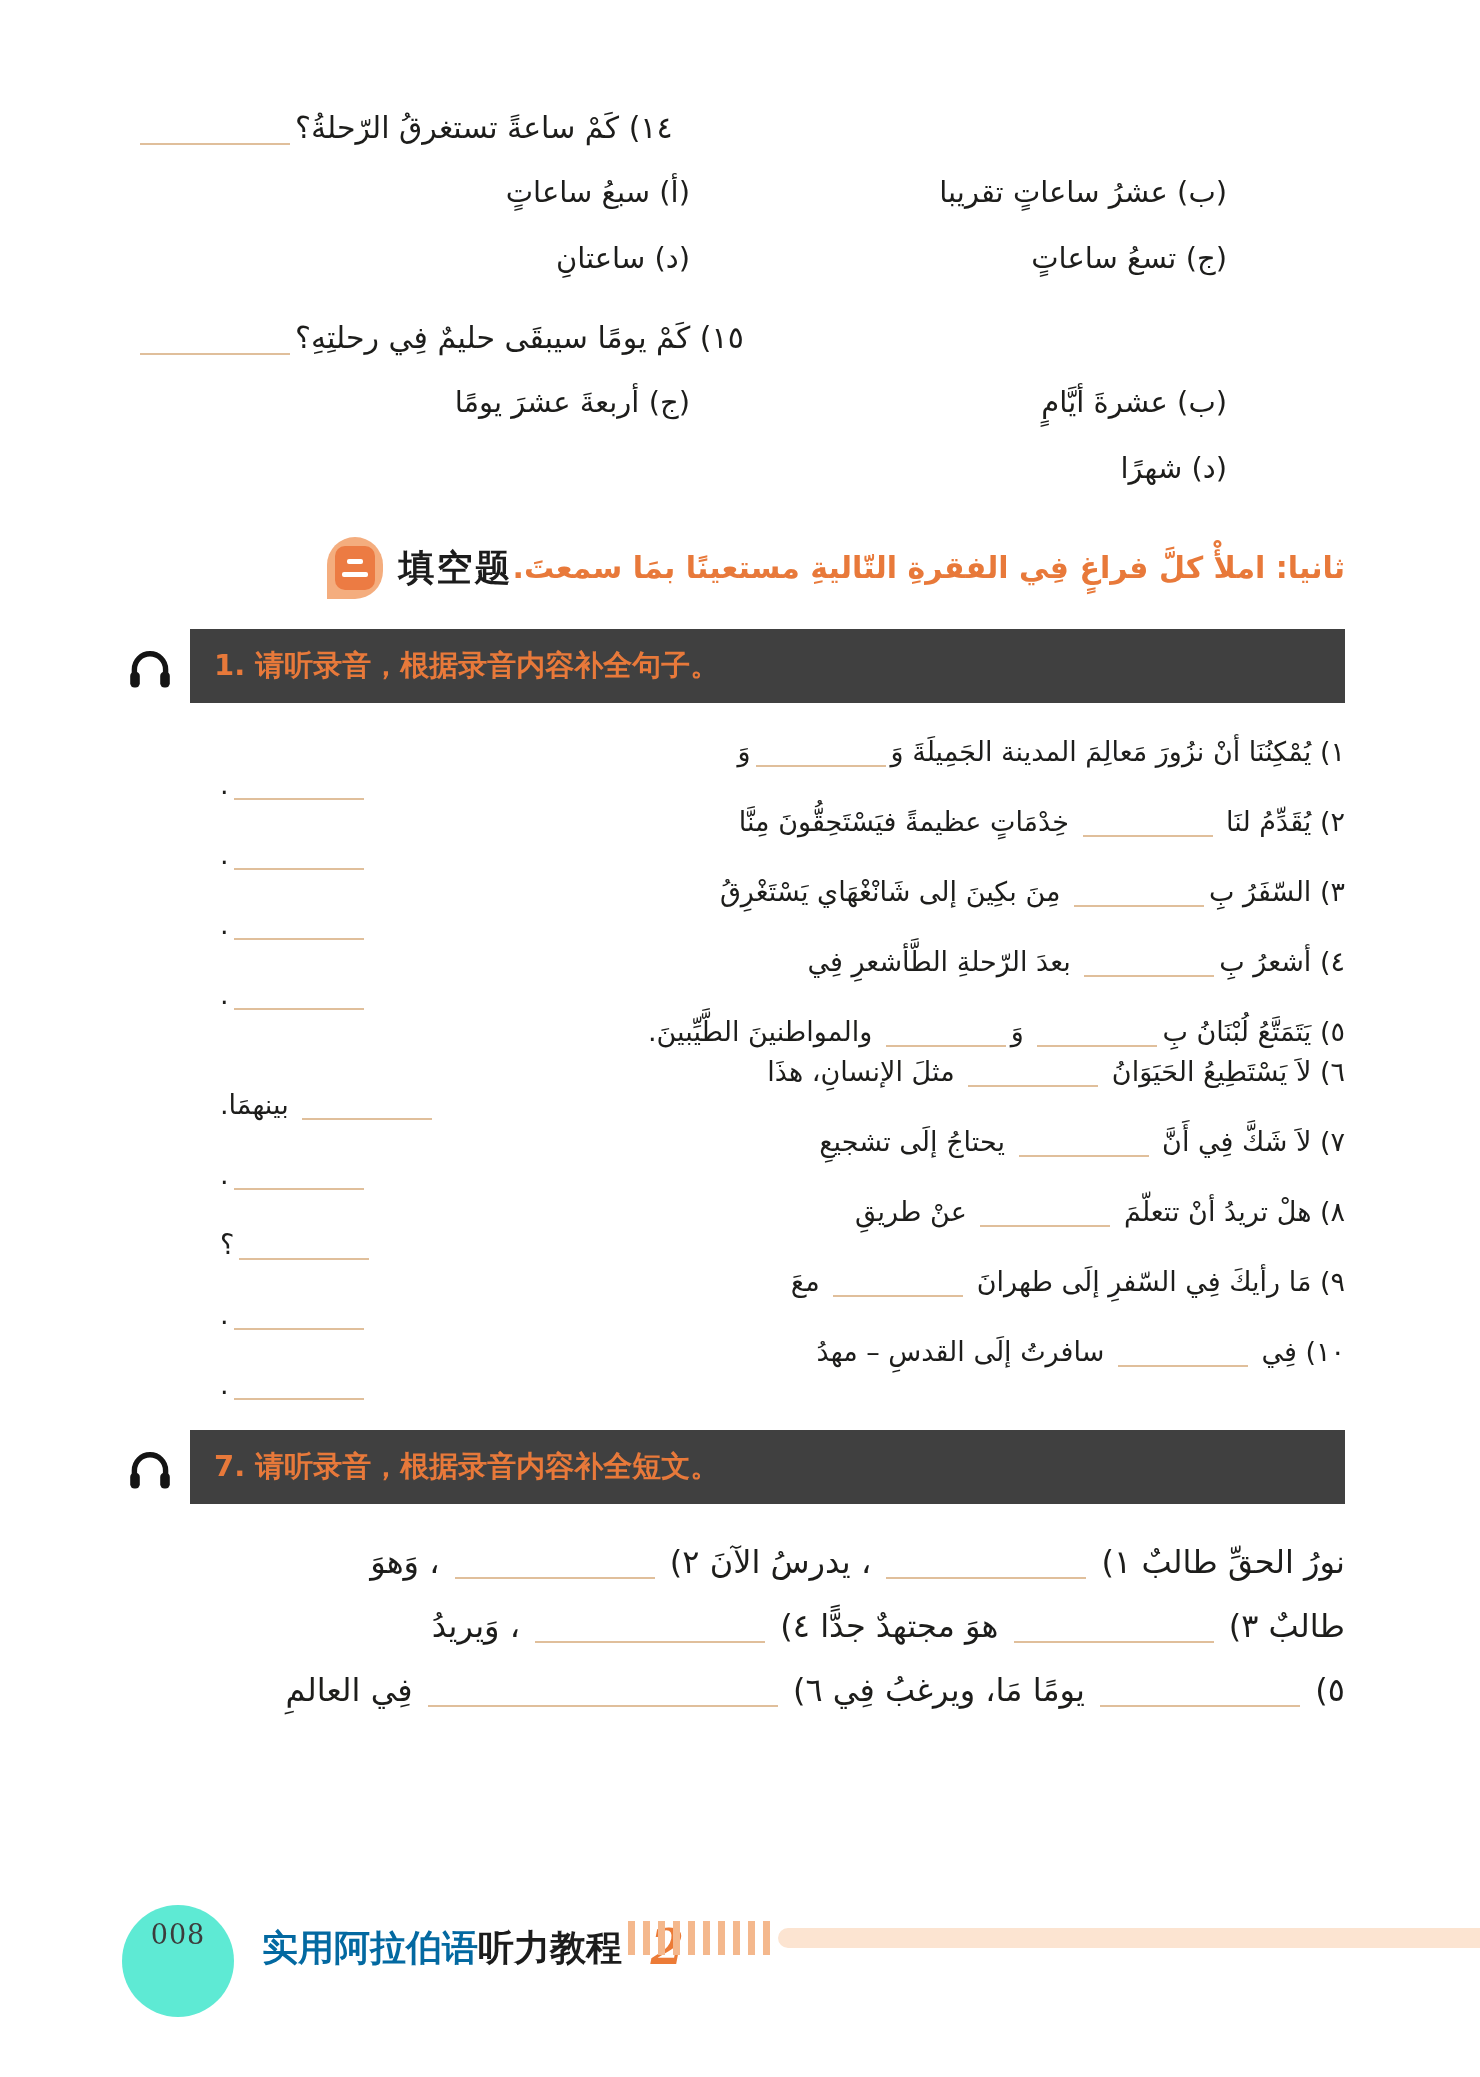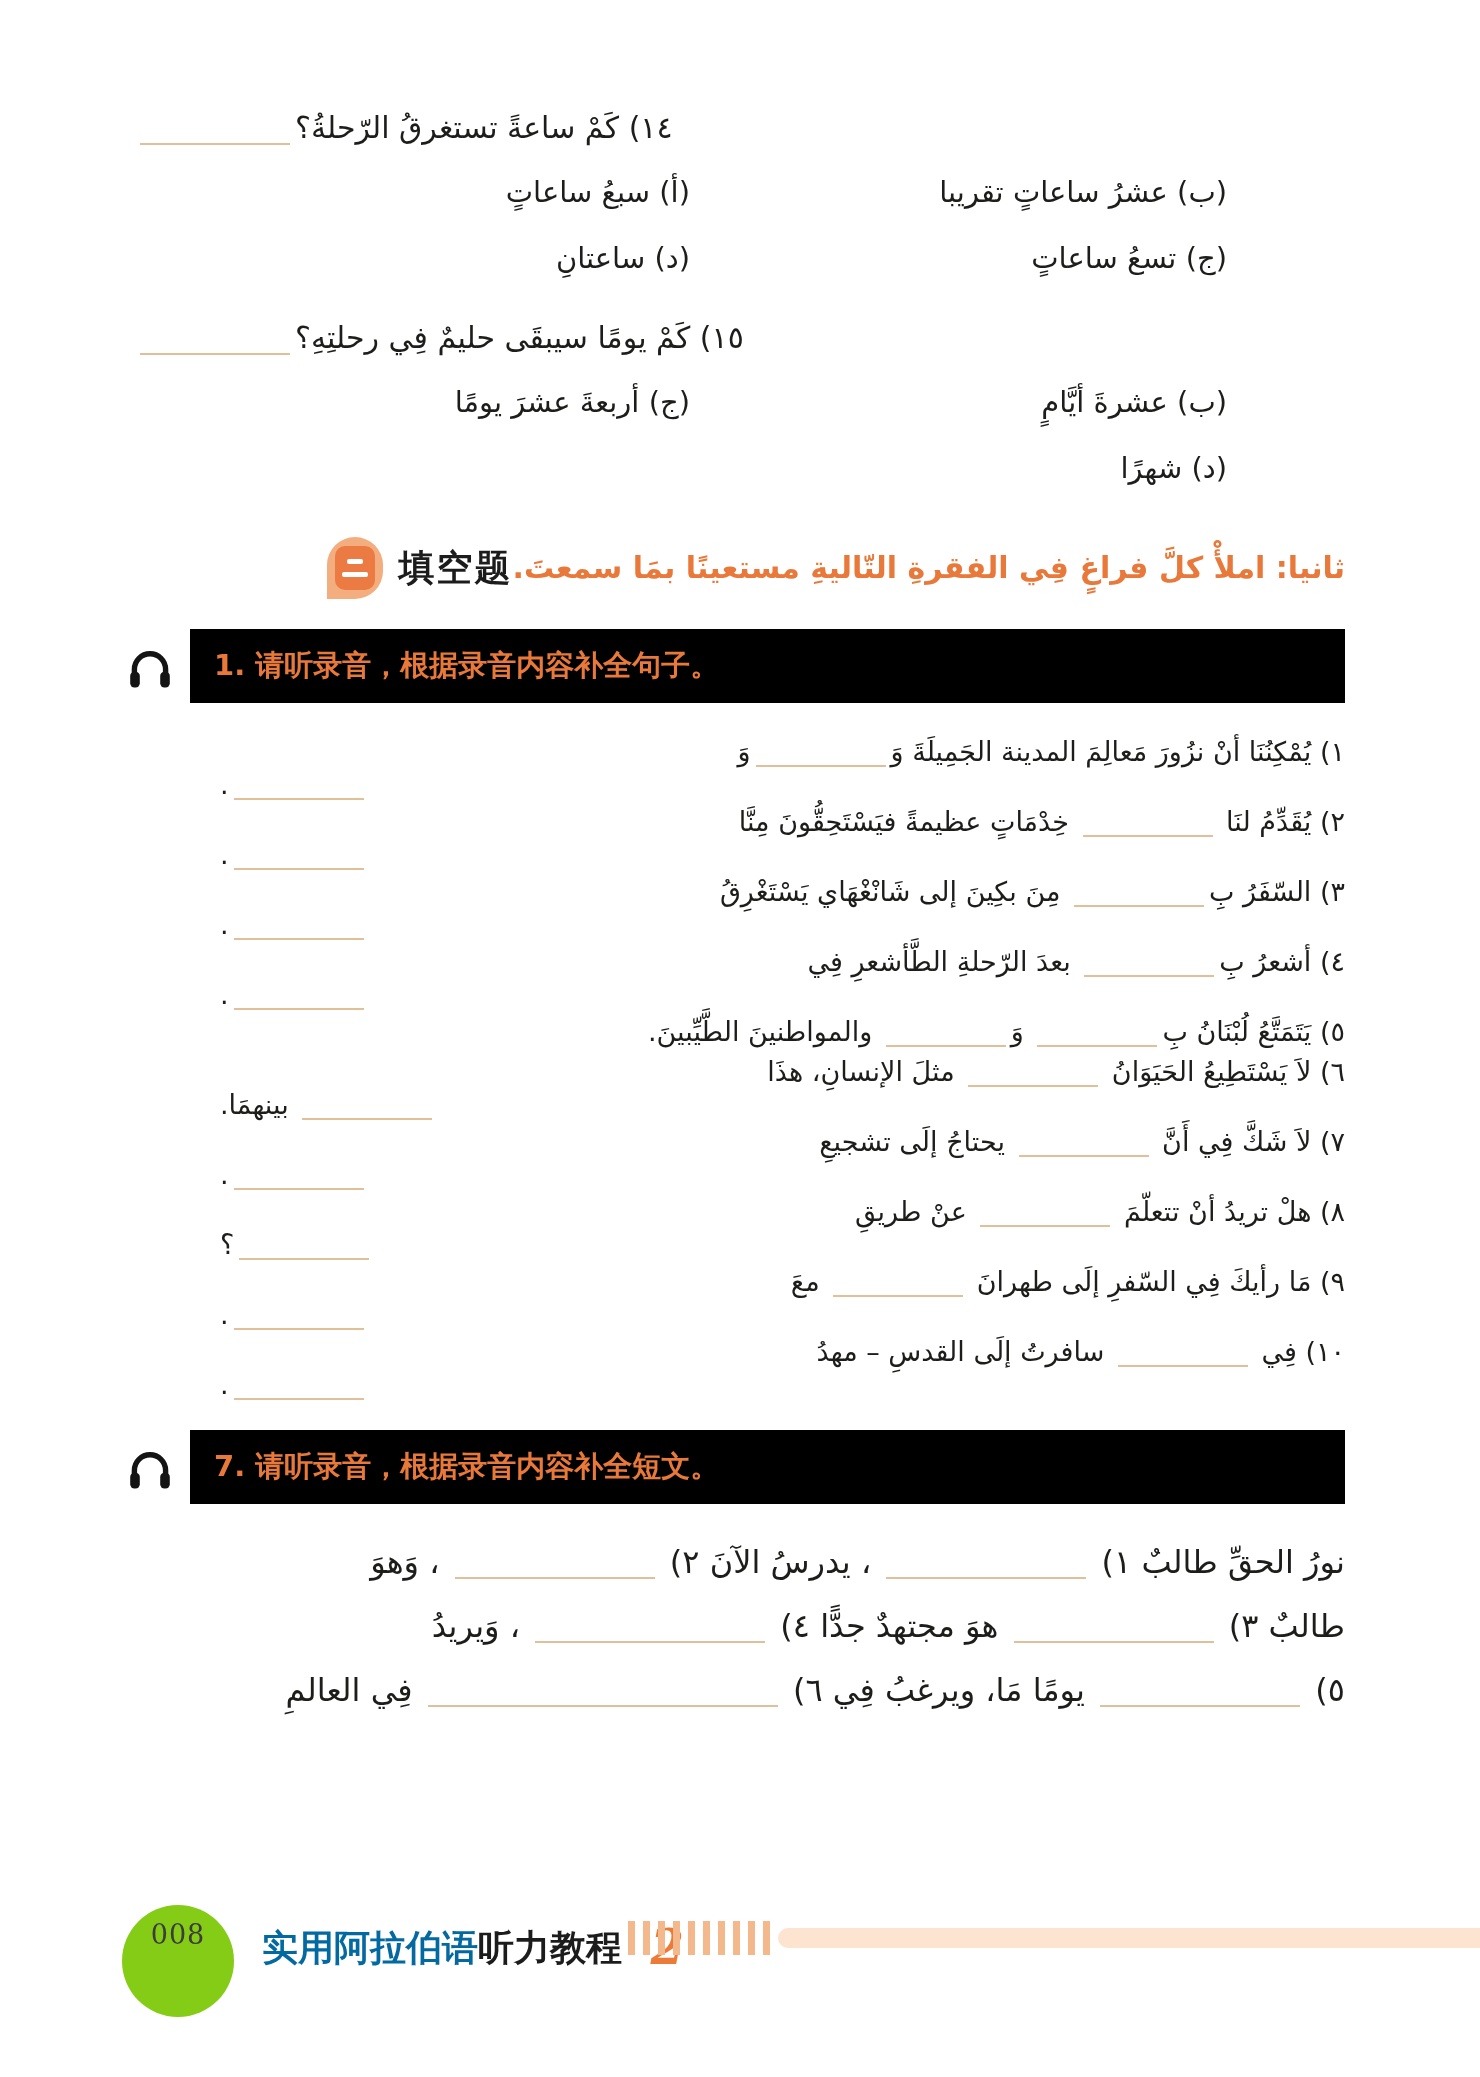--- a/index.html
+++ b/index.html
@@ -49,21 +49,21 @@
   }
   .sec-icon-inner i { display:block; height:5px; background:#fff; border-radius:2px; }
   .sec-icon-inner i.t { width:16px; }
   .sec-icon-inner i.b { width:26px; }
   .sec-title { font-size:36px; font-weight:700; color:#1c1c1c; letter-spacing:2px; }
   .sec-instruction { direction:rtl; text-align:right; color:#e8793a; font-weight:700; font-size:30px; line-height:40px; }
 
   
   .task-banner {
     position:relative; margin-left:55px; margin-top:30px;
-    height:74px; background:#000000;
+    height:74px; background:#404040;
     display:flex; align-items:center; padding-left:24px;
   }
   .task-banner .hp { position:absolute; left:-64px; top:14px; }
   .task-label { color:#e8793a; font-weight:700; font-size:29px; }
 
   
   .sentences { margin-top:30px; font-size:27px; }
   .sent { margin-bottom:3px; }
   .row-a { direction:rtl; text-align:right; line-height:37px; }
   .row-b { direction:rtl; text-align:left; line-height:30px; padding-left:85px; }
@@ -72,21 +72,21 @@
   
   .passage { margin-top:26px; font-size:32px; }
   .p-line { direction:rtl; text-align:right; line-height:64px; }
   .passage .blank { height:24px; vertical-align:-6px; }
 
   
   .footer { position:absolute; left:0; top:1905px; width:1480px; height:130px; }
   .badge {
     position:absolute; left:122px; top:0;
     width:112px; height:112px; border-radius:50%;
-    background:#84cc16;
+    background:#5eead4;
     display:flex; justify-content:center; align-items:flex-start;
     padding-top:14px;
   }
   .badge span { font-family:"DejaVu Serif", serif; font-size:27px; color:#3c3c3c; letter-spacing:1px; }
   .f-title { position:absolute; left:262px; top:14px; font-size:36px; font-weight:700; white-space:nowrap; }
   .f-title .o { color:#0369a1; }
   .f-title .k { color:#1c1c1c; }
   .f-title .vol {
     font-family:"DejaVu Serif", serif; font-style:italic; font-weight:700;
     color:#ec7b37; font-size:48px; margin-left:16px; vertical-align:-4px;

